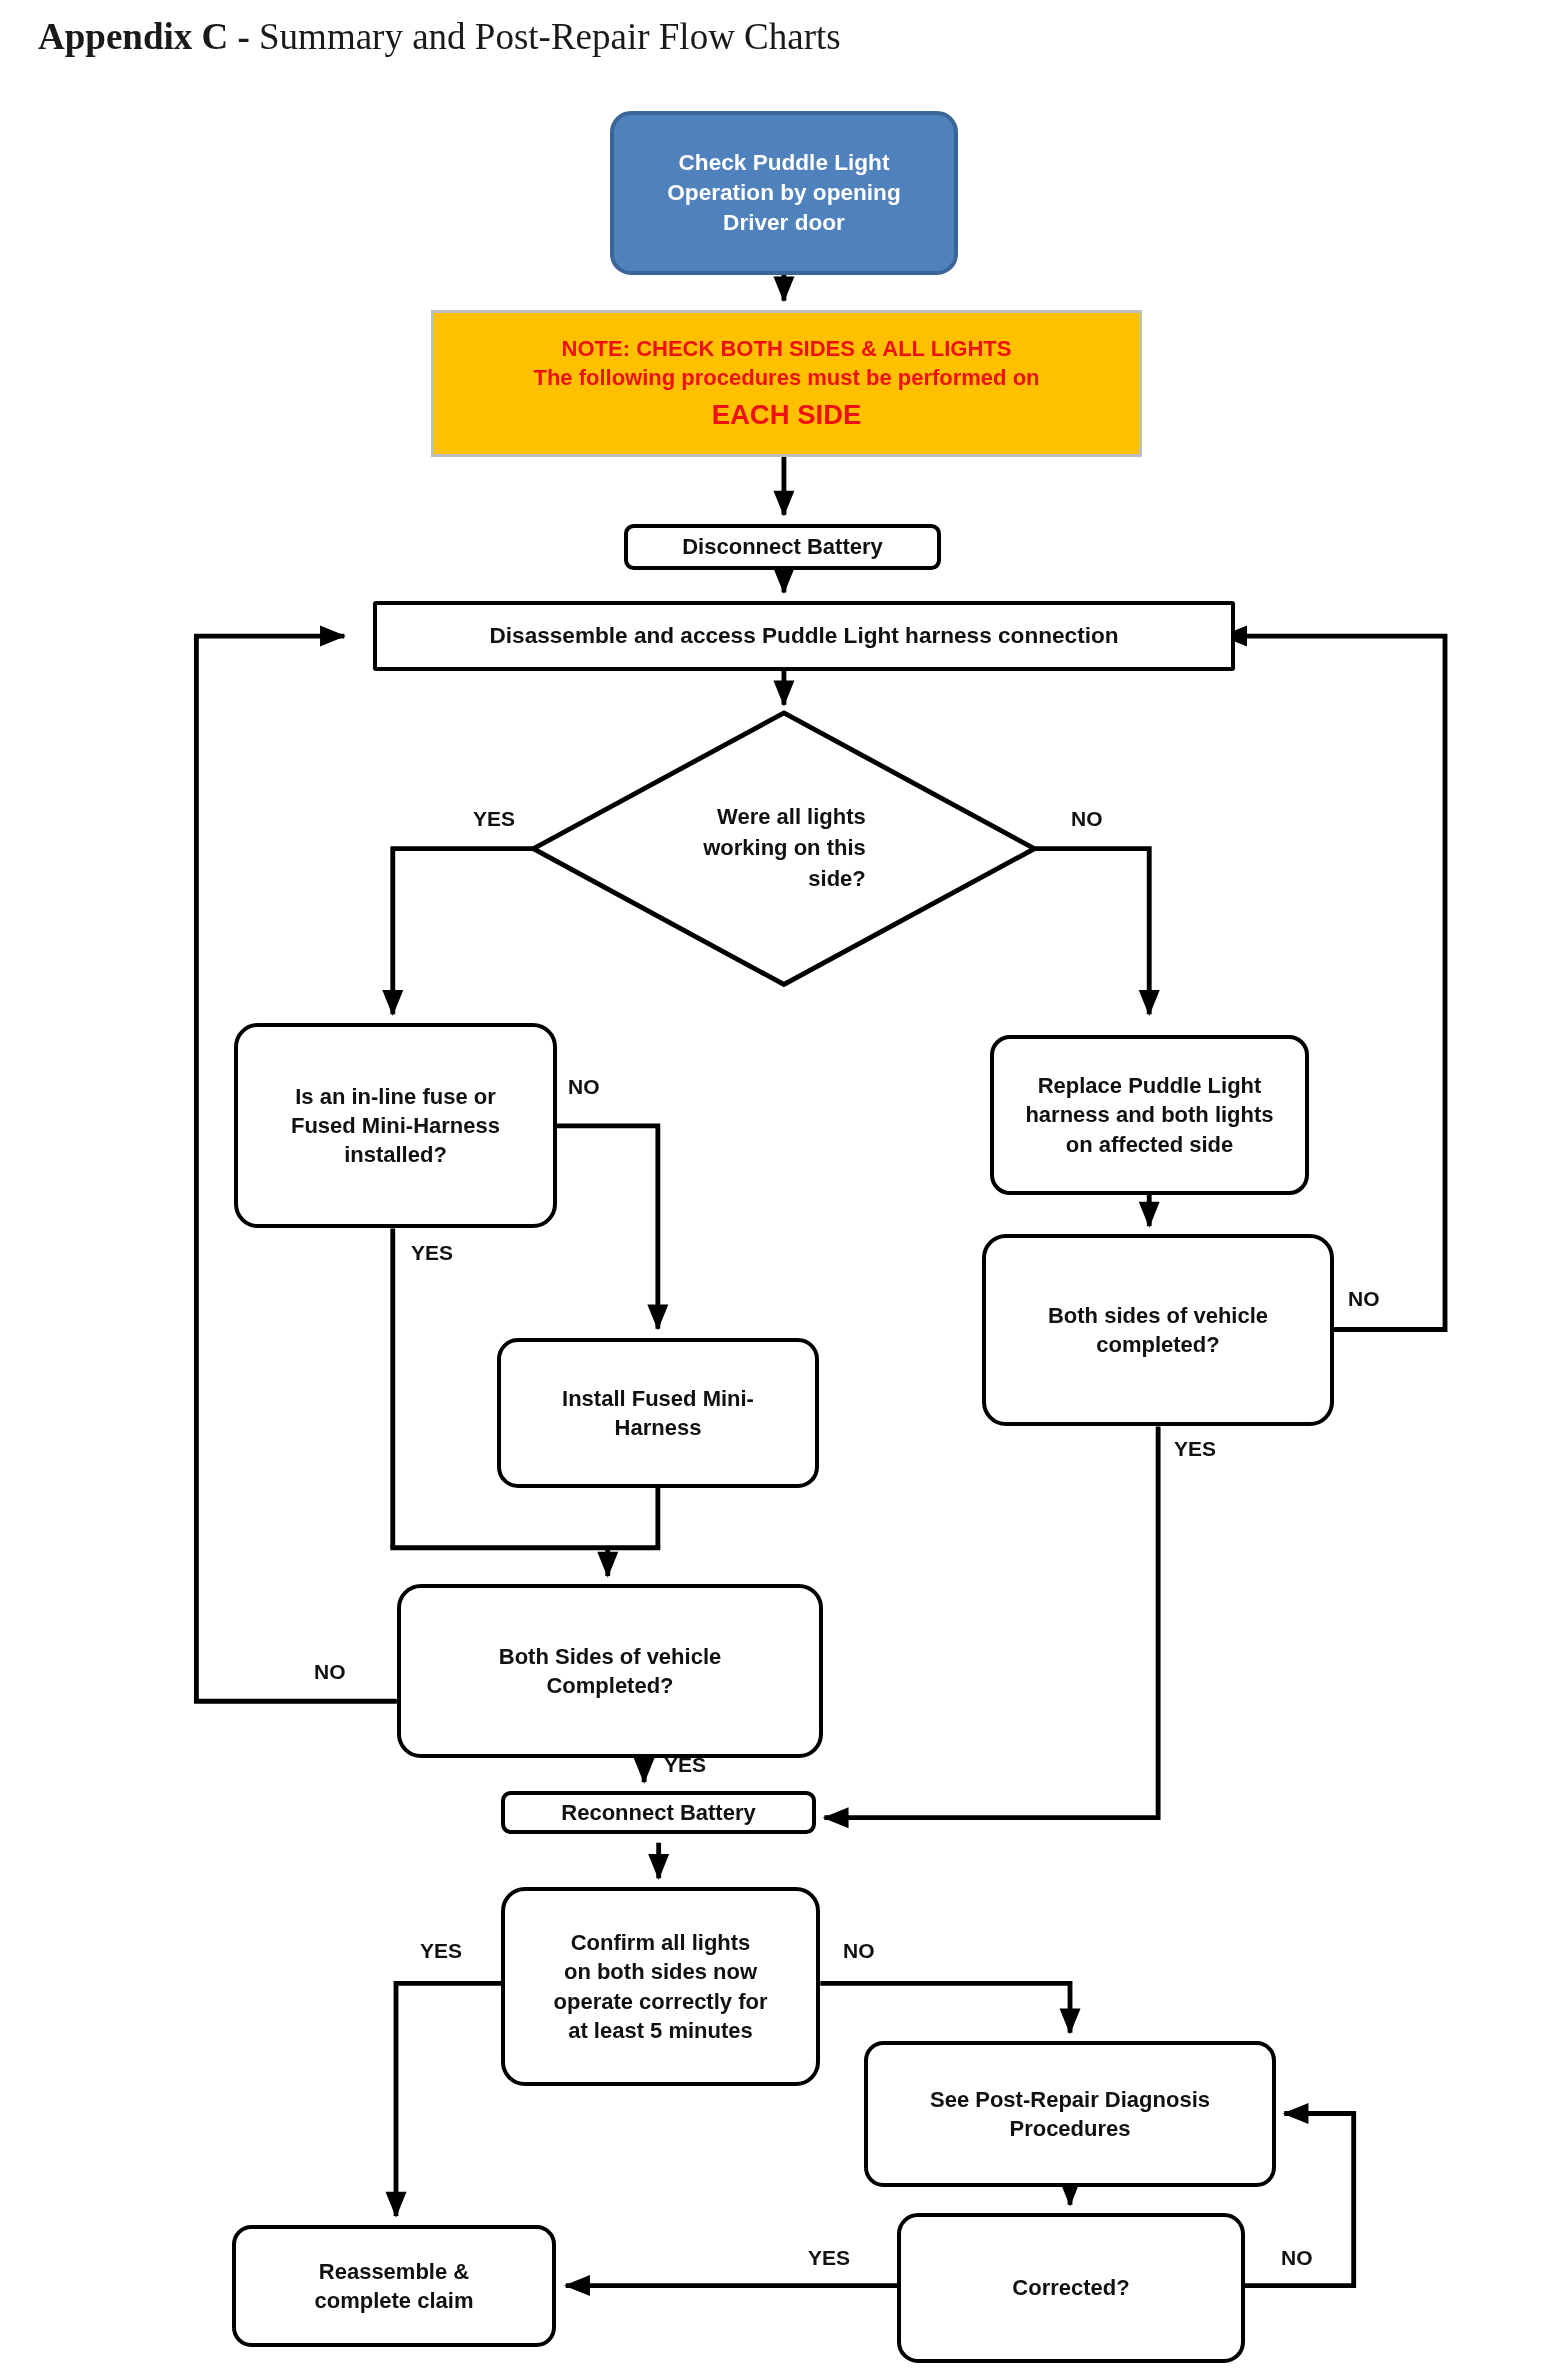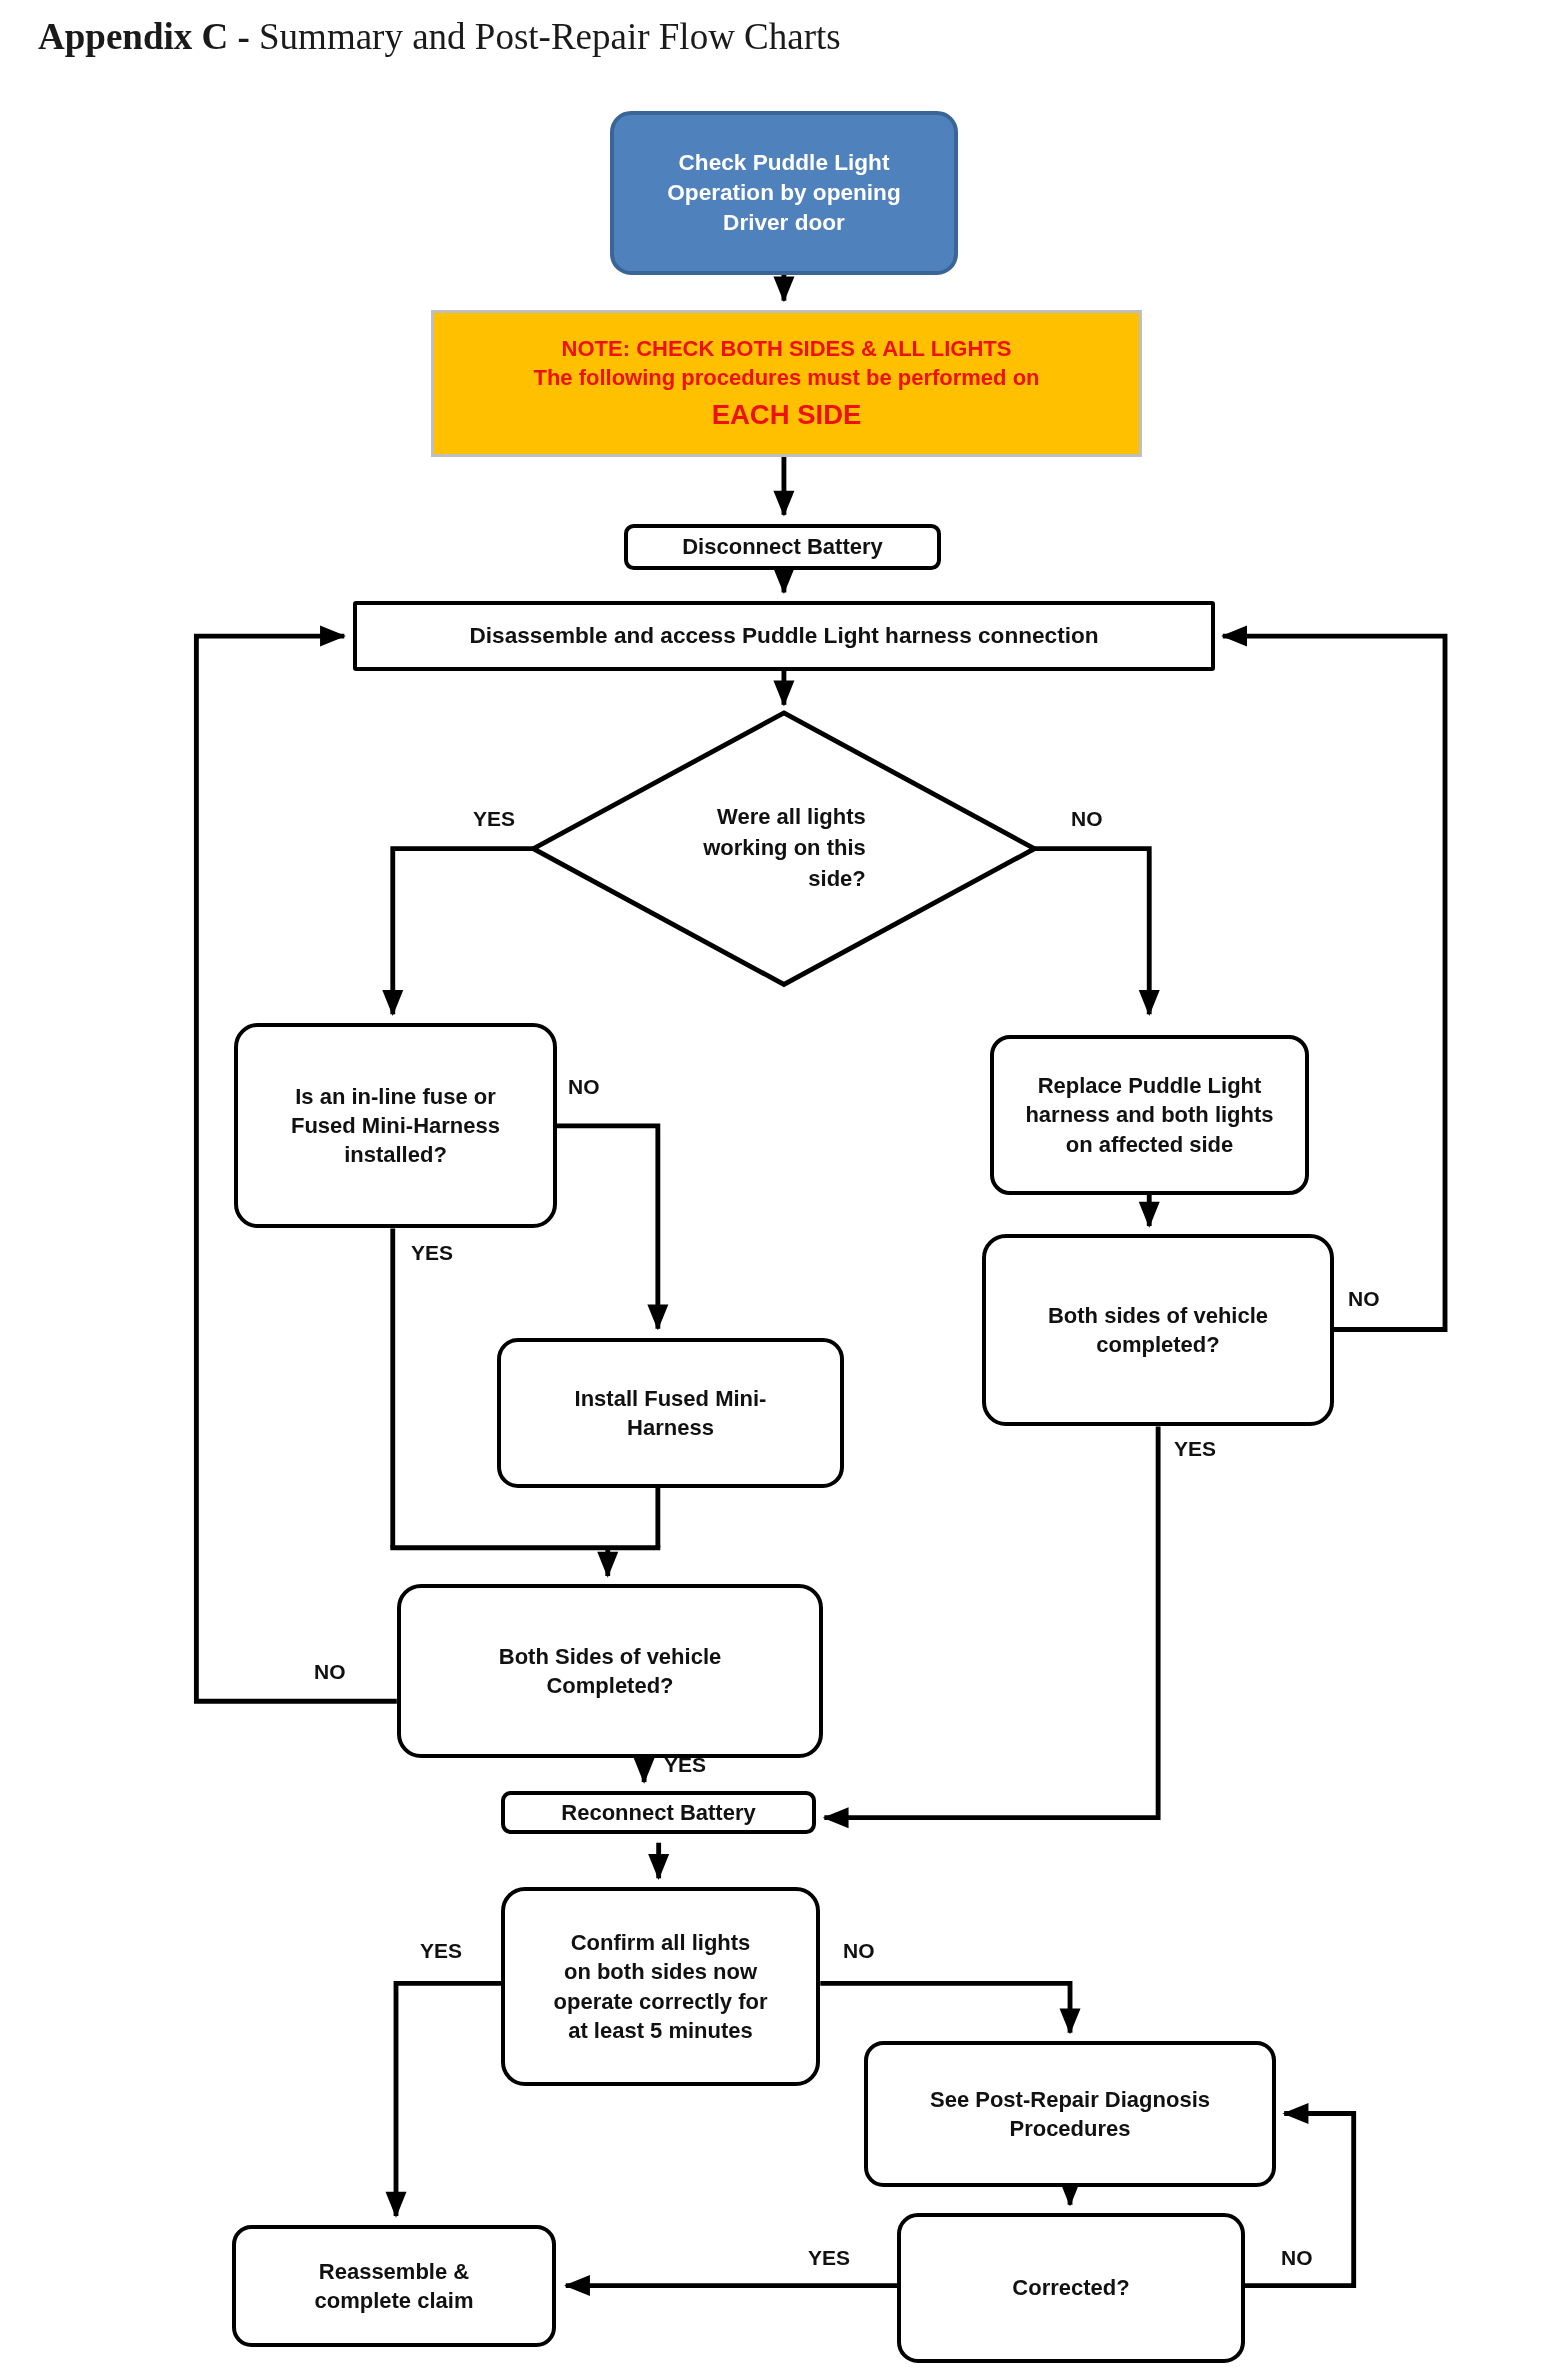--- a/index.html
+++ b/index.html
@@ -24,21 +24,21 @@
   .node--start {
     background:var(--start_fill,#4f81bd); border:4px solid var(--start_border,#3a6596);
     color:#ffffff; font-size:22.6px; border-radius:21px;margin-top:8px;
   }
   .node--note {
     background:var(--note_fill,#ffc000); border:3.2px solid var(--note_border,#bfbfbf);
     color:var(--note_text,#ee1111); border-radius:0; font-size:22px;
   }
   .node--note .note-big { font-size:27.5px; margin-top:4.9px; }
   .node--slim { border-width:4px; border-radius:9.7px; }
-  .node--wide { border-radius:3px; font-size:22.6px; }
+  .node--wide { border-radius:3px; font-size:22.6px;margin-left:20px; }
   .diamond-text {
     position:absolute; display:flex; align-items:center; justify-content:center;
     text-align:right; font-weight:bold; font-size:22px; line-height:1.4;
     color:#111111; white-space:pre-line;
   }
   .edge-label {
     position:absolute; font-weight:bold; font-size:21px; color:#111111;
     white-space:nowrap;
   }
 </style>
@@ -124,21 +124,21 @@
 side?</div>
 
   <div class="node" style="left:234px; top:1023px; width:323px; height:205px; border-radius:24px;">Is an in-line fuse or
 Fused Mini-Harness
 installed?</div>
 
   <div class="node" style="left:990px; top:1035px; width:319px; height:160px; border-radius:20px;">Replace Puddle Light
 harness and both lights
 on affected side</div>
 
-  <div class="node" style="left:497px; top:1338px; width:347px; height:150px; border-radius:21px;">Install Fused Mini-
+  <div class="node" style="left:497px; top:1338px; width:322px; height:150px; border-radius:21px;">Install Fused Mini-
 Harness</div>
 
   <div class="node" style="left:982px; top:1234px; width:352px; height:192px; border-radius:24px;">Both sides of vehicle
 completed?</div>
 
   <div class="node" style="left:397px; top:1584px; width:426px; height:174px; border-radius:24px;">Both Sides of vehicle
 Completed?</div>
 
   <div class="node node--slim" style="left:501px; top:1791px; width:315px; height:43px;">Reconnect Battery</div>
 

